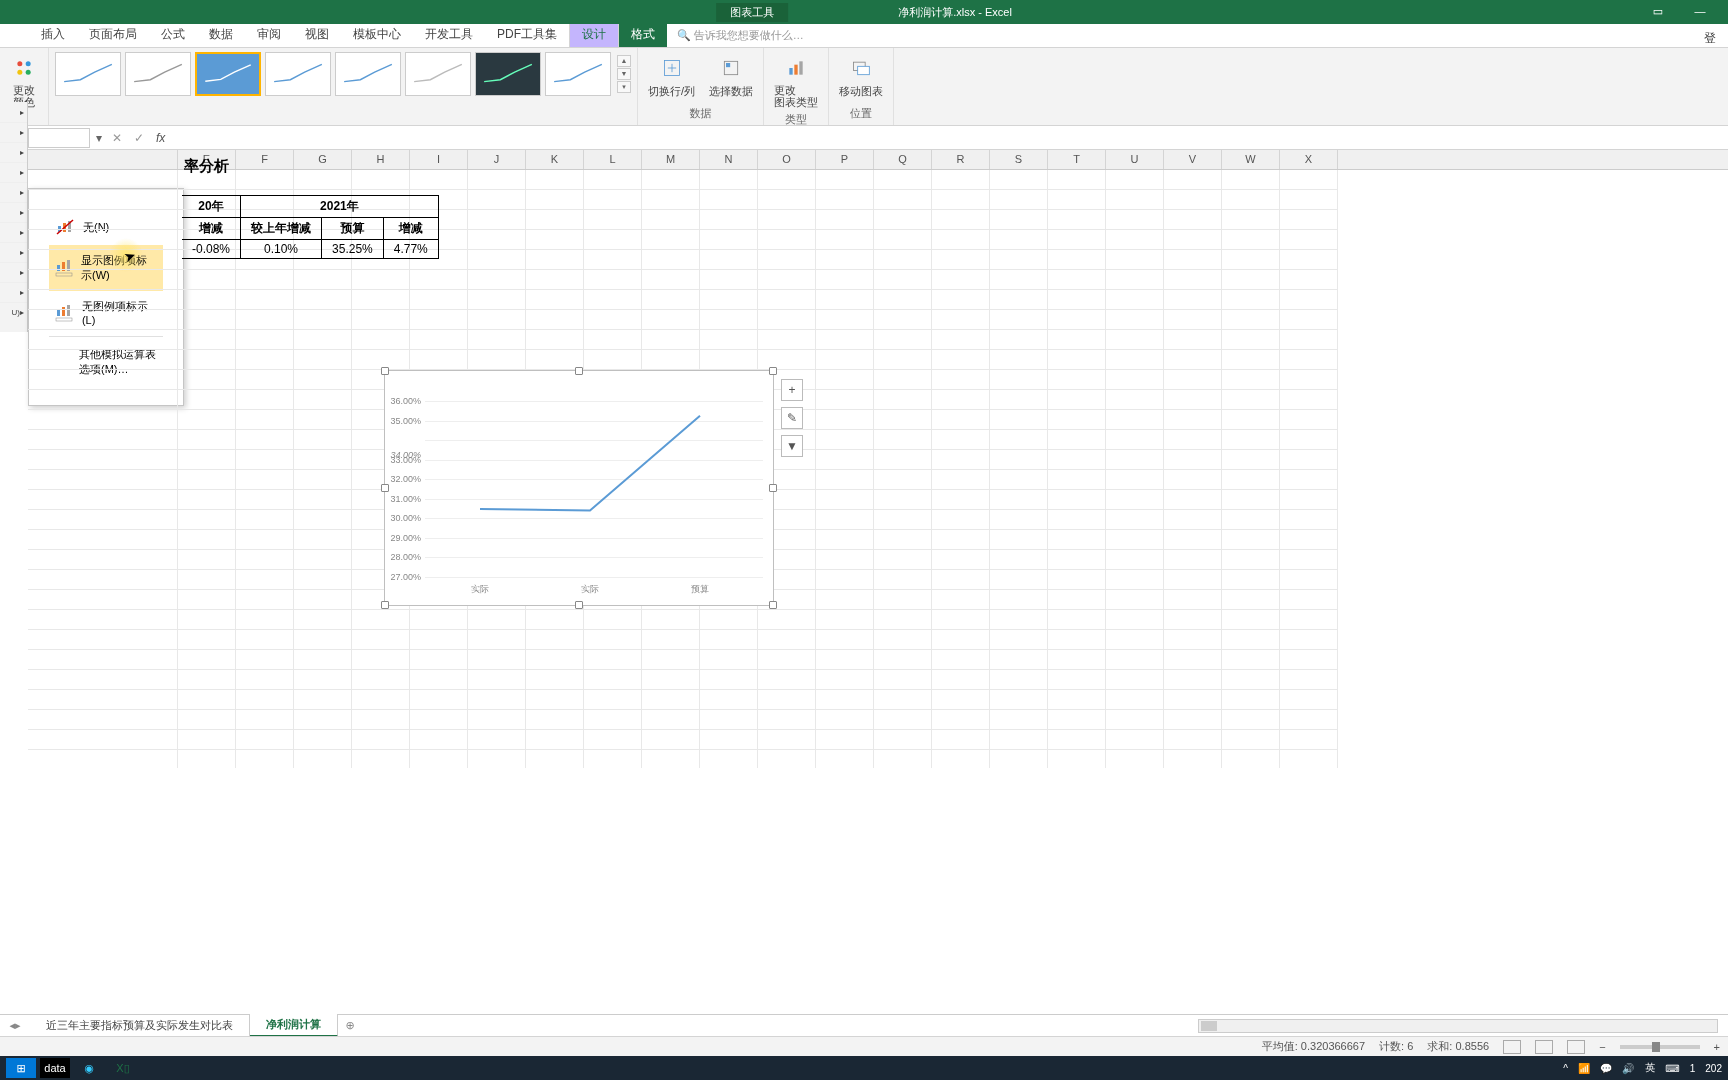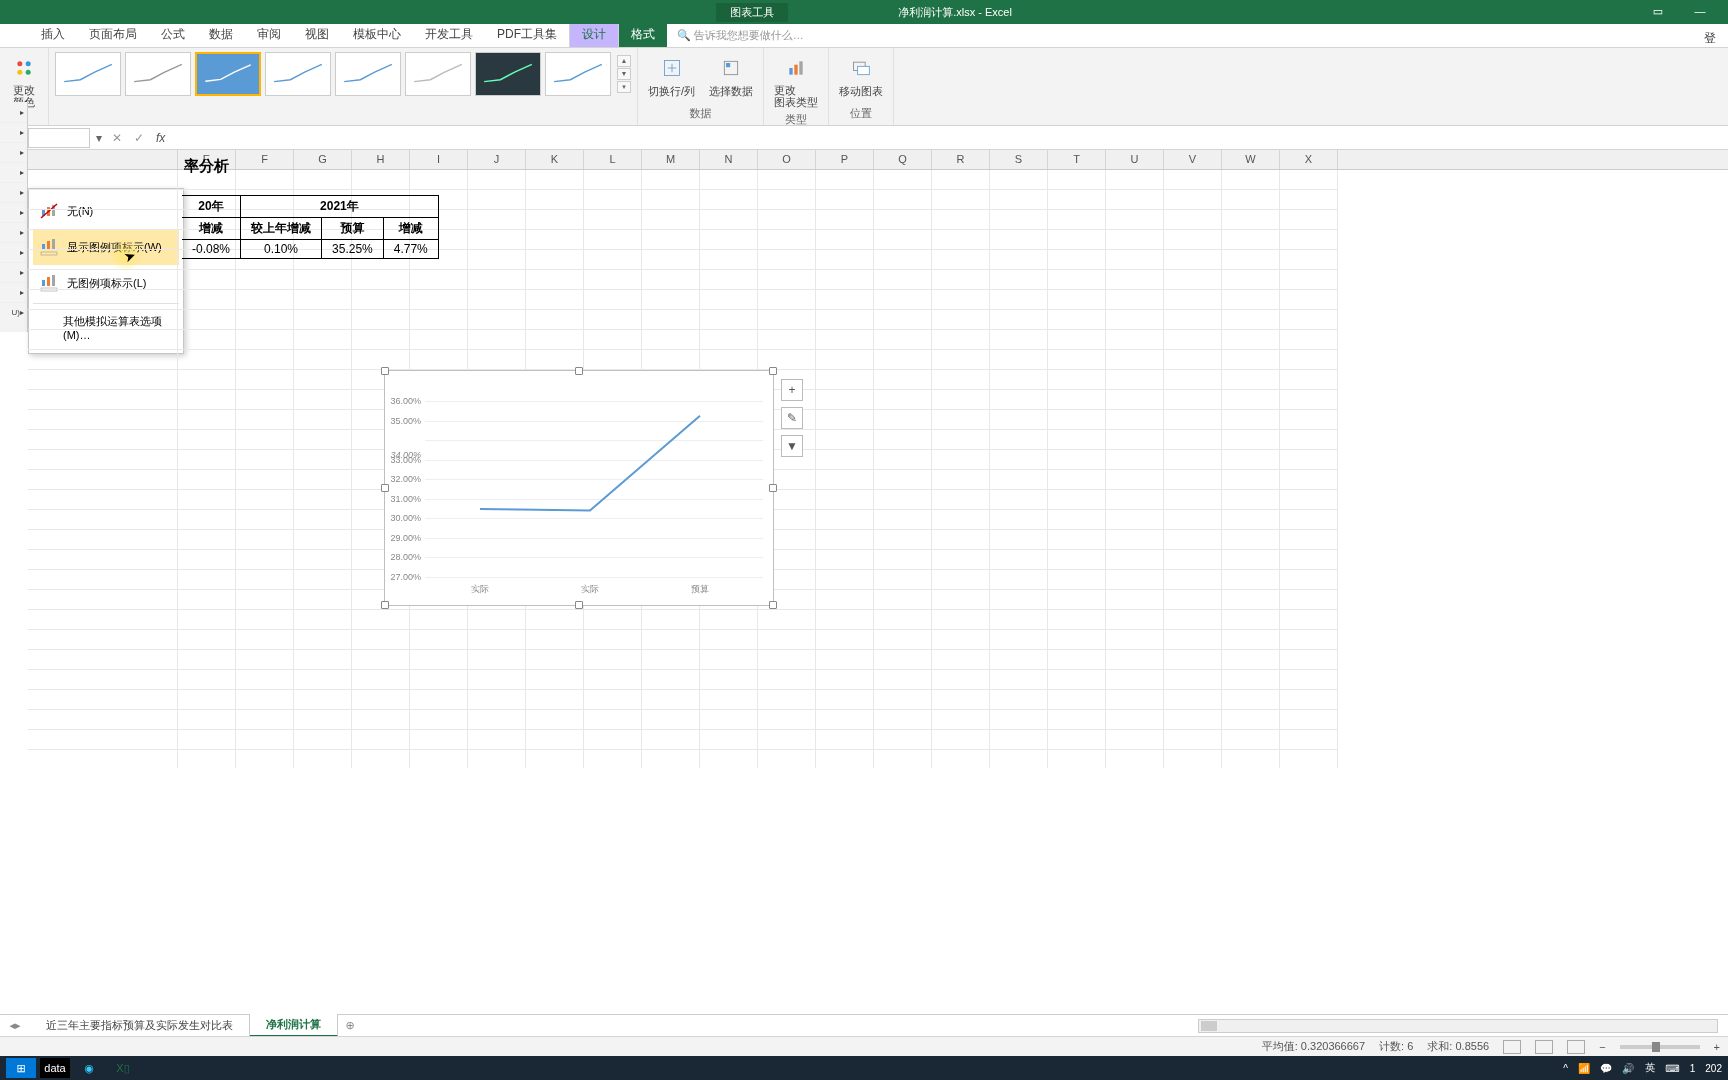--- a/index.html
+++ b/index.html
@@ -35,21 +35,21 @@
 .styles-wrap { display: flex; gap: 4px; }
 .styles-scroll { width: 14px; display: flex; flex-direction: column; justify-content: center; gap: 1px; margin-left: 2px; }
 .styles-scroll div { height: 12px; border: 1px solid #ccc; background: #f8f8f8; font-size: 7px; text-align: center; line-height: 10px; color: #666; }
 
 
 .side-fly { position: absolute; left: 0; top: 102px; width: 28px; height: 230px; background: #f3f3f3; border-right: 1px solid #ccc; }
 .side-fly-row { height: 20px; display: flex; align-items: center; justify-content: flex-end; padding-right: 3px; font-size: 8px; color: #444; }
 .side-fly-row + .side-fly-row { border-top: 1px solid #eee; }
 
 
-.dd-menu { position: absolute; left: 28px; top: 188px; width: 156px; background: #fff; border: 1px solid #c5c5c5; box-shadow: 2px 2px 6px rgba(0,0,0,0.2); padding: 4px; }
+.dd-menu { position: absolute; left: 28px; top: 188px; width: 156px; background: #fff; border: 1px solid #c5c5c5; box-shadow: 2px 2px 6px rgba(0,0,0,0.2); padding: 20px; }
 .dd-item { display: flex; align-items: center; padding: 8px 6px; gap: 8px; font-size: 11px; cursor: pointer; }
 .dd-item:hover, .dd-item.hov { background: #ffe9a8; }
 .dd-ico { width: 20px; height: 20px; display: inline-flex; align-items: center; justify-content: center; }
 .dd-sep { border-top: 1px solid #e0e0e0; margin: 2px 0; }
 
 
 .cursor-hl { position: absolute; left: 109px; top: 238px; width: 34px; height: 34px; background: radial-gradient(circle, rgba(255,230,100,0.75) 0%, rgba(255,230,100,0) 70%); border-radius: 50%; pointer-events: none; z-index: 50; }
 .cursor-arrow { position: absolute; left: 124px; top: 248px; font-size: 14px; color: #000; z-index: 51; pointer-events: none; transform: rotate(-20deg); }
 
 

